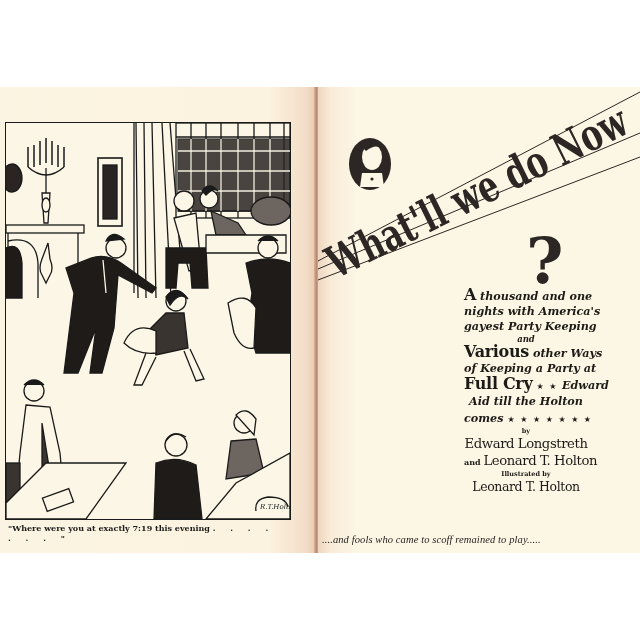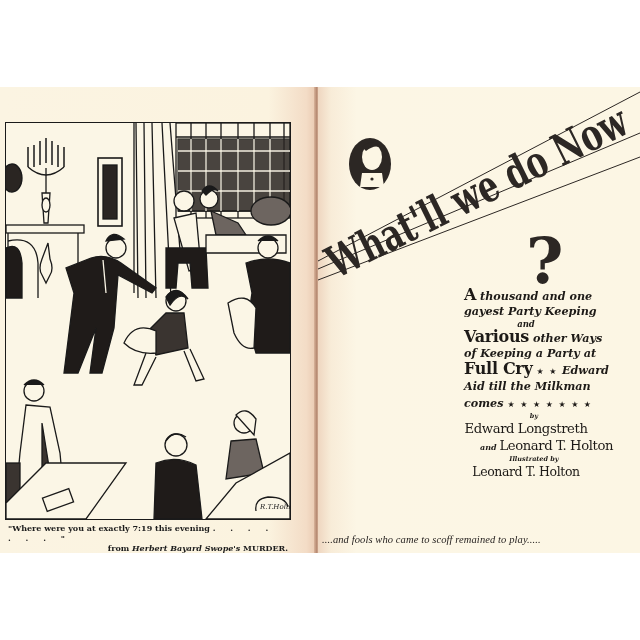--- a/index.html
+++ b/index.html
@@ -42,21 +42,21 @@
   
   .title-art { position: absolute; left: 0; top: 0; width: 322px; height: 230px; }
   .blurb {
     position: absolute; left: 146px; top: 200px; width: 124px; color: #1d1a17;
     text-align: center; font-family: "DejaVu Serif", serif;
   }
   .blurb .l { display: block; white-space: nowrap; line-height: 15px; }
   .ital { font-style: italic; font-weight: bold; font-size: 11.2px; }
   .big { font-weight: bold; font-size: 16px; letter-spacing: -0.3px; }
   .small-ital { font-style: italic; font-weight: bold; font-size: 8.5px; }
-  .tiny-ital { font-style: italic; font-size: 6.5px; font-weight: bold; margin-left: 16px; }
+  .tiny-ital { font-size: 6.5px; font-weight: bold; }
   .author { font-weight: normal; font-size: 13.2px; letter-spacing: -0.4px; }
   .stars { font-size: 8px; letter-spacing: 1.5px; }
   .tagline {
     position: absolute; left: 4px; top: 447px; width: 318px; font-family: Liberation Serif, serif;
     font-style: italic; font-size: 10.5px; color: #262220; white-space: nowrap; letter-spacing: 0.1px;
   }
 </style>
 </head>
 <body>
 
@@ -139,23 +139,20 @@
 
         <path d="M250 388 Q248 376 262 374 Q280 374 282 384"></path>
         <text x="254" y="386" font-size="7" font-style="italic" fill="#1a1a1a" stroke="none" font-family="DejaVu Serif, serif">R.T.Holton</text>
       </svg>
     </div>
     <div class="caption">
       <span class="line1">
         <span>"Where were you at exactly 7:19 this evening</span>
         <span class="dots">. . . . . . . "</span>
       </span>
-      <span class="line2">
-        <span>from </span><span class="italic">Herbert Bayard Swope's</span><span> MURDER.</span>
-      </span>
     </div>
   </div>
 
   <div class="gutter"></div>
 
   <div class="page-right">
     <svg class="title-art" viewBox="0 0 322 230" xmlns="http://www.w3.org/2000/svg">
 
       <g>
         <ellipse cx="52" cy="77" rx="21" ry="26" fill="#2c2724"></ellipse>
@@ -171,26 +168,27 @@
 
       <g transform="translate(18,192) rotate(-26.5)">
         <text x="0" y="0" font-family="DejaVu Serif, serif" font-weight="bold" fill="#2c2724" font-size="44" textLength="330" lengthAdjust="spacingAndGlyphs">What'll we do Now</text>
       </g>
 
       <text x="208" y="196" font-family="DejaVu Serif, serif" font-weight="bold" font-size="64" fill="#2c2724">?</text>
     </svg>
 
     <div class="blurb">
       <span class="l"><span class="big">A</span><span class="ital"> thousand and one</span></span>
+      <span class="l ital">nights with America's</span>
       <span class="l ital">gayest Party Keeping</span>
       <span class="l small-ital" style="line-height:10px">and</span>
       <span class="l"><span class="big">Various</span><span class="ital"> other Ways</span></span>
       <span class="l ital">of Keeping a Party at</span>
       <span class="l" style="text-align:left"><span class="big">Full Cry</span><span class="stars"> ★ ★ </span><span class="ital">Edward</span></span>
-      <span class="l ital">Aid till the Milkman</span>
+      <span class="l ital">Aid till the Holton</span>
       <span class="l" style="text-align:right"><span class="ital">comes</span><span class="stars"> ★ ★ ★ ★ ★ ★ ★</span></span>
       <span class="l tiny-ital" style="line-height:8px">by</span>
       <span class="l author" style="line-height:17px">Edward Longstreth</span>
       <span class="l"><span class="tiny-ital" style="font-size:8px">and </span><span class="author">Leonard T. Holton</span></span>
       <span class="l tiny-ital" style="line-height:9px">Illustrated by</span>
       <span class="l author" style="font-size:12.5px">Leonard T. Holton</span>
     </div>
 
     <div class="tagline">....and fools who came to scoff remained to play.....</div>
   </div>

